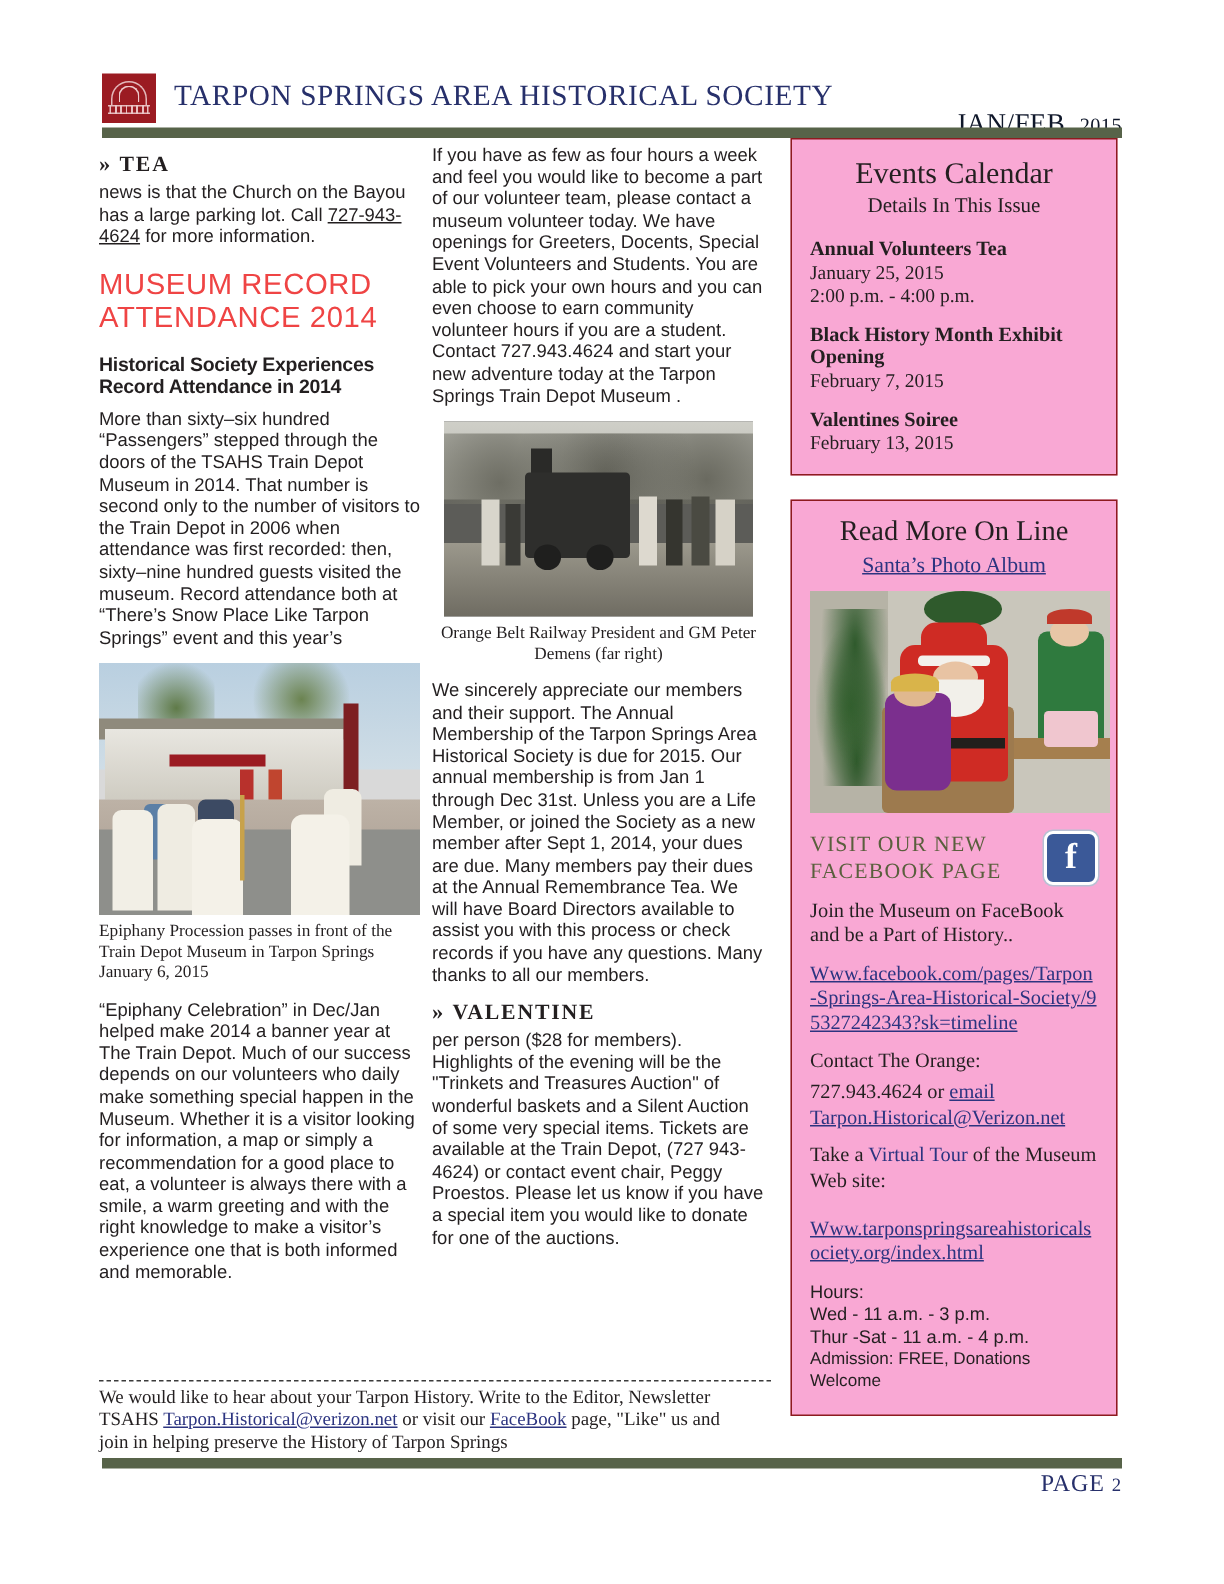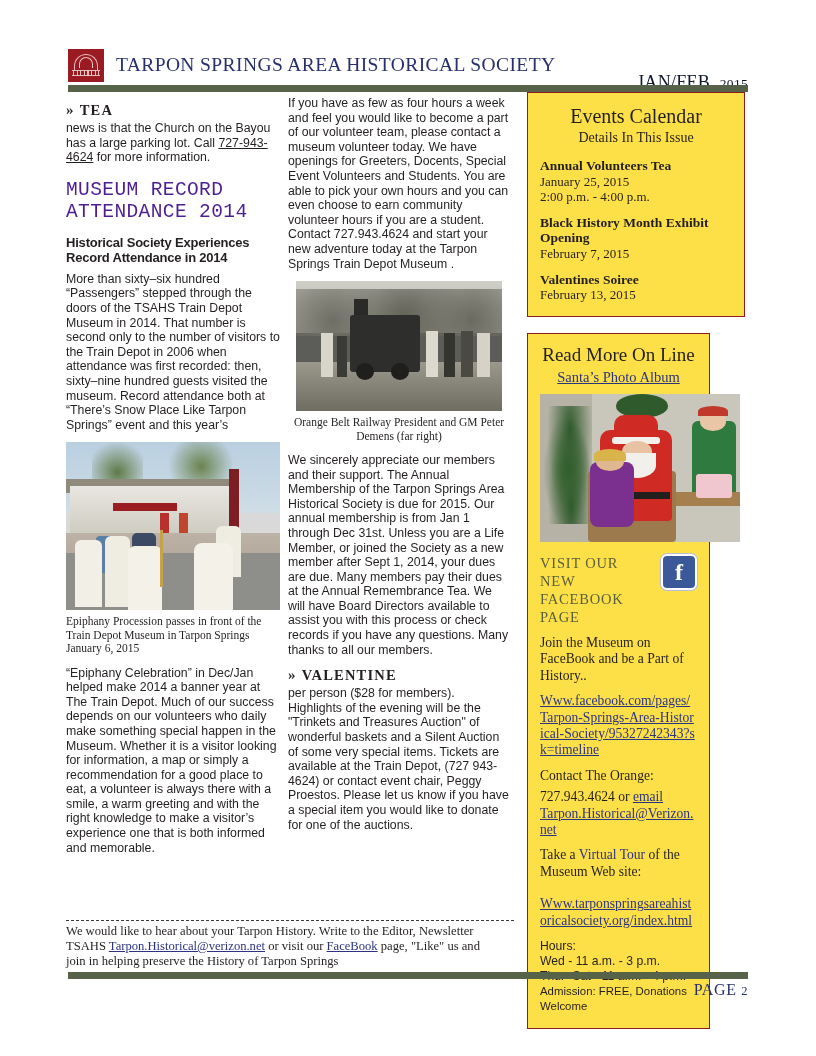--- a/index.html
+++ b/index.html
@@ -128,26 +128,26 @@
   }
   .kicker .chev { font-size: 15px; margin-right: 5px; }
   p.body {
     font-family: "Liberation Sans", sans-serif;
     font-size: 12.3px;
     line-height: 14.6px;
     margin: 0 0 10px 0;
     color: #231f20;
   }
   .headline-serif {
-    font-family: Liberation Mono, monospace;
+    font-family: Liberation Sans, sans-serif;
     font-size: 19.5px;
     line-height: 22px;
     letter-spacing: 0.4px;
     margin: 14px 0 12px 0;
-    color: #4c1d95;
+    color: #ef4444;
     font-variant: small-caps;
     text-transform: uppercase;
     font-weight: normal;
   }
   .subhead {
     font-family: "Liberation Sans", sans-serif;
     font-size: 13px;
     line-height: 15px;
     font-weight: bold;
     letter-spacing: -0.2px;
@@ -299,26 +299,26 @@
   .sa-elf-hat { position:absolute; left:79%; top:8%; width:15%; height:7%;
     background:#c0392b; border-radius:50% 50% 0 0; }
   .sa-table { position:absolute; left:66%; top:66%; width:34%; height:10%;
     background:#a57f4e; }
   .sa-basket { position:absolute; left:78%; top:54%; width:18%; height:16%;
     background:#f0c6cf; border-radius:3px; }
 
   
   .side-box {
     border: 1.6px solid #8d1b1f;
-    background: #fde047;
+    background: #f9a8d4;
     box-sizing: border-box;
     padding: 10px 12px 12px 12px;
   }
   #events-box { width: 218px; }
-  #online-box { width: 183px; margin-top: 16px; padding-bottom: 14px; }
+  #online-box { width: 218px; margin-top: 16px; padding-bottom: 14px; }
 
   .box-title {
     font-family: "Liberation Serif", serif;
     font-size: 20px;
     text-align: center;
     margin: 2px 0 2px 0;
     color: #231f20;
     font-weight: normal;
   }
   .box-sub {

